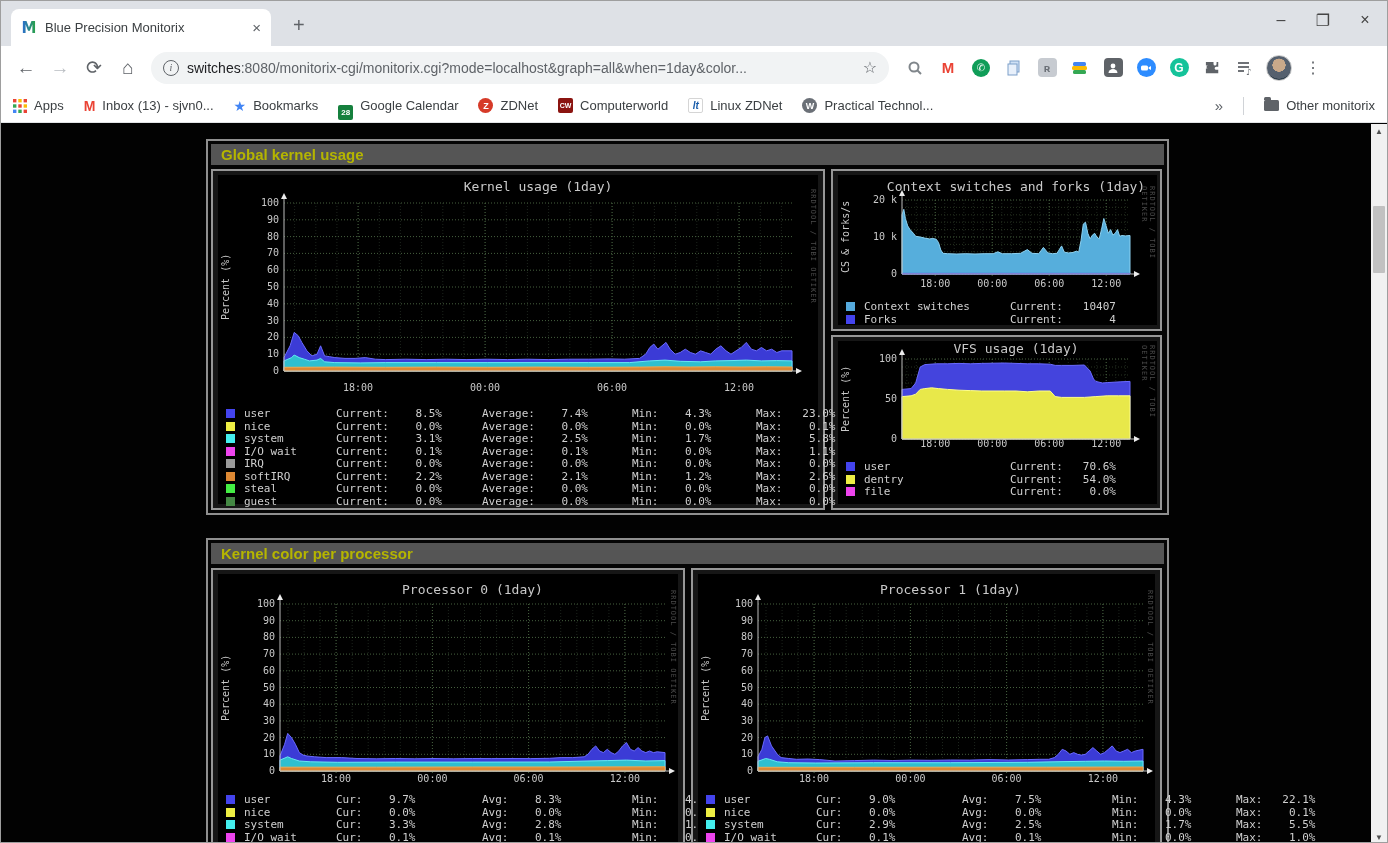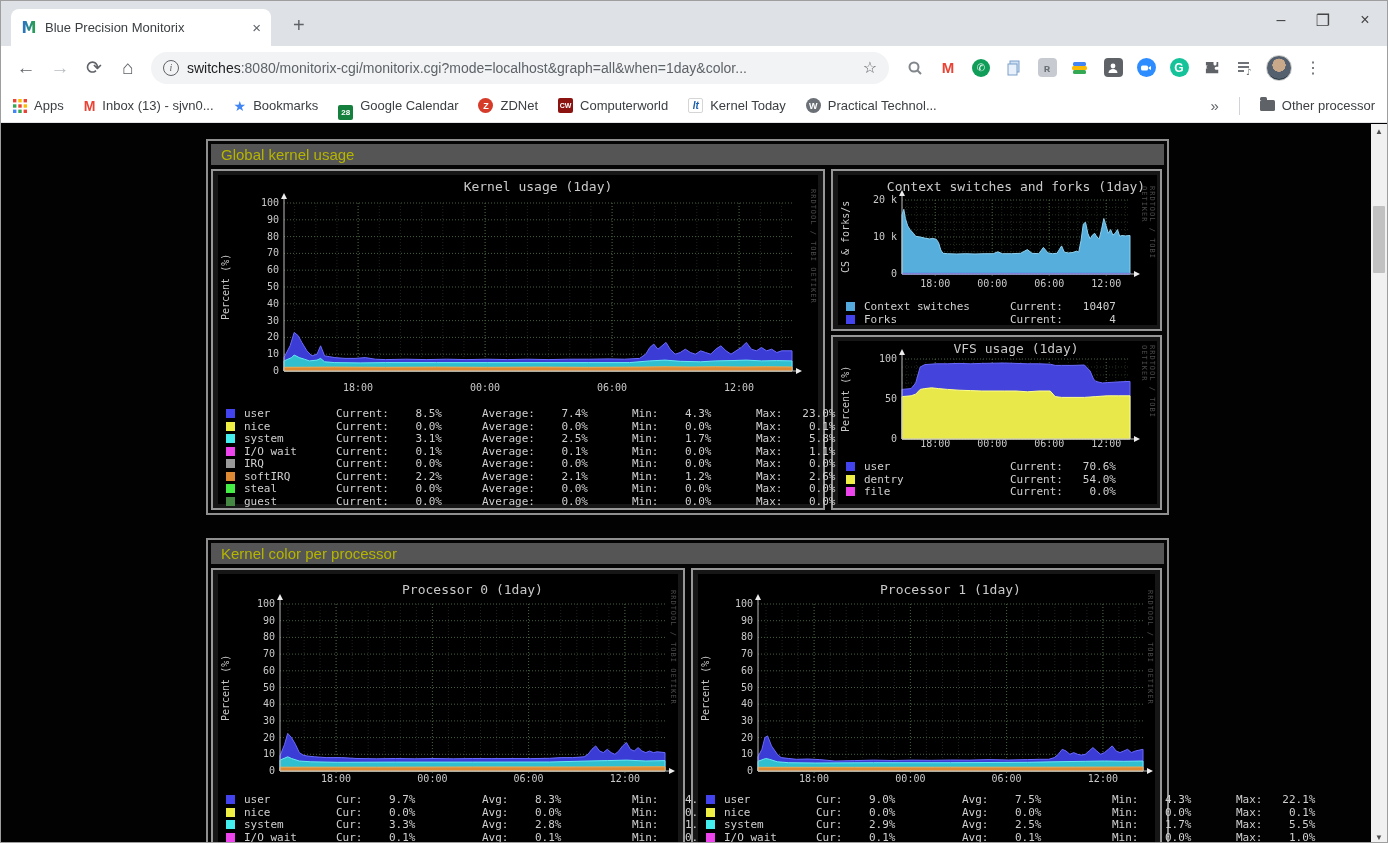--- a/index.html
+++ b/index.html
@@ -43,21 +43,21 @@
   .bm-divider { width:1px; height:18px; background:#d0d3d7; }
   .folder-ic { position:relative; width:15px; height:11px; background:#5f6368; border-radius:1.5px; }
   .folder-ic::before { content:""; position:absolute; top:-3px; left:0; width:7px; height:3px;
                        background:#5f6368; border-radius:1.5px 1.5px 0 0; }
   .badge-sq { font-weight:bold; color:#fff; border-radius:2px; width:15px; height:15px;
               display:flex; align-items:center; justify-content:center; }
 
   
   .content { position:relative; height:720px; background:#020202; overflow:hidden; }
   .section { position:absolute; left:205px; width:963px; border:2px solid #8f8f8f; background:#050505; padding:3px; }
-  .section-title { background:#555; color:#b5b500; font-weight:normal; font-size:15px; padding:2px 10px; }
+  .section-title { background:#555; color:#b5b500; font-weight:bold; font-size:15px; padding:2px 10px; }
   .section-body { display:flex; gap:6px; margin-top:4px; align-items:flex-start; }
   .panel { border:2px solid #979797; background:#161616; padding:4px 5px; }
   .graph { background:#000; position:relative; }
 
   .gt { fill:#c9c9c9; font:13px "DejaVu Sans Mono", monospace; text-anchor:middle; }
   .gtick { fill:#c9c9c9; font:10px "DejaVu Sans Mono", monospace; }
   .ge { text-anchor:end; } .gm { text-anchor:middle; }
   .ghM { stroke:#46603f; stroke-dasharray:1,2; }
   .ghm { stroke:#273320; stroke-dasharray:1,2; }
   .gvM { stroke:#46603f; stroke-dasharray:1,2; }
@@ -215,32 +215,32 @@
   <span class="bm">
     <span class="badge-sq" style="background:#d63a28;border-radius:50%;font-size:9px;">Z</span>
     <span>ZDNet</span>
   </span>
   <span class="bm">
     <span class="badge-sq" style="background:#8b1410;font-size:7px;">CW</span>
     <span>Computerworld</span>
   </span>
   <span class="bm">
     <span class="badge-sq" style="background:#fff;border:1px solid #d5d5d5;color:#1a5dab;font-style:italic;font-size:10px;">lt</span>
-    <span>Kernel Today</span>
+    <span>Linux ZDNet</span>
   </span>
   <span class="bm">
     <span class="badge-sq" style="background:#6b7077;border-radius:50%;font-size:9px;">W</span>
     <span>Practical Technol...</span>
   </span>
   <span class="bm-spacer"></span>
   <span class="bm bm-ovf">»</span>
   <span class="bm-divider"></span>
   <span class="bm">
     <span class="folder-ic"></span>
-    <span>Other processor</span>
+    <span>Other monitorix</span>
   </span>
 </div>
 
 <div class="content">
 
   <div class="section" style="top:16px;">
     <div class="section-title">Global kernel usage</div>
     <div class="section-body">
       <div class="panel" style="width:614px;height:341px;">
         <div class="graph big" style="width:600px;height:329px;"><svg width="600" height="225">

